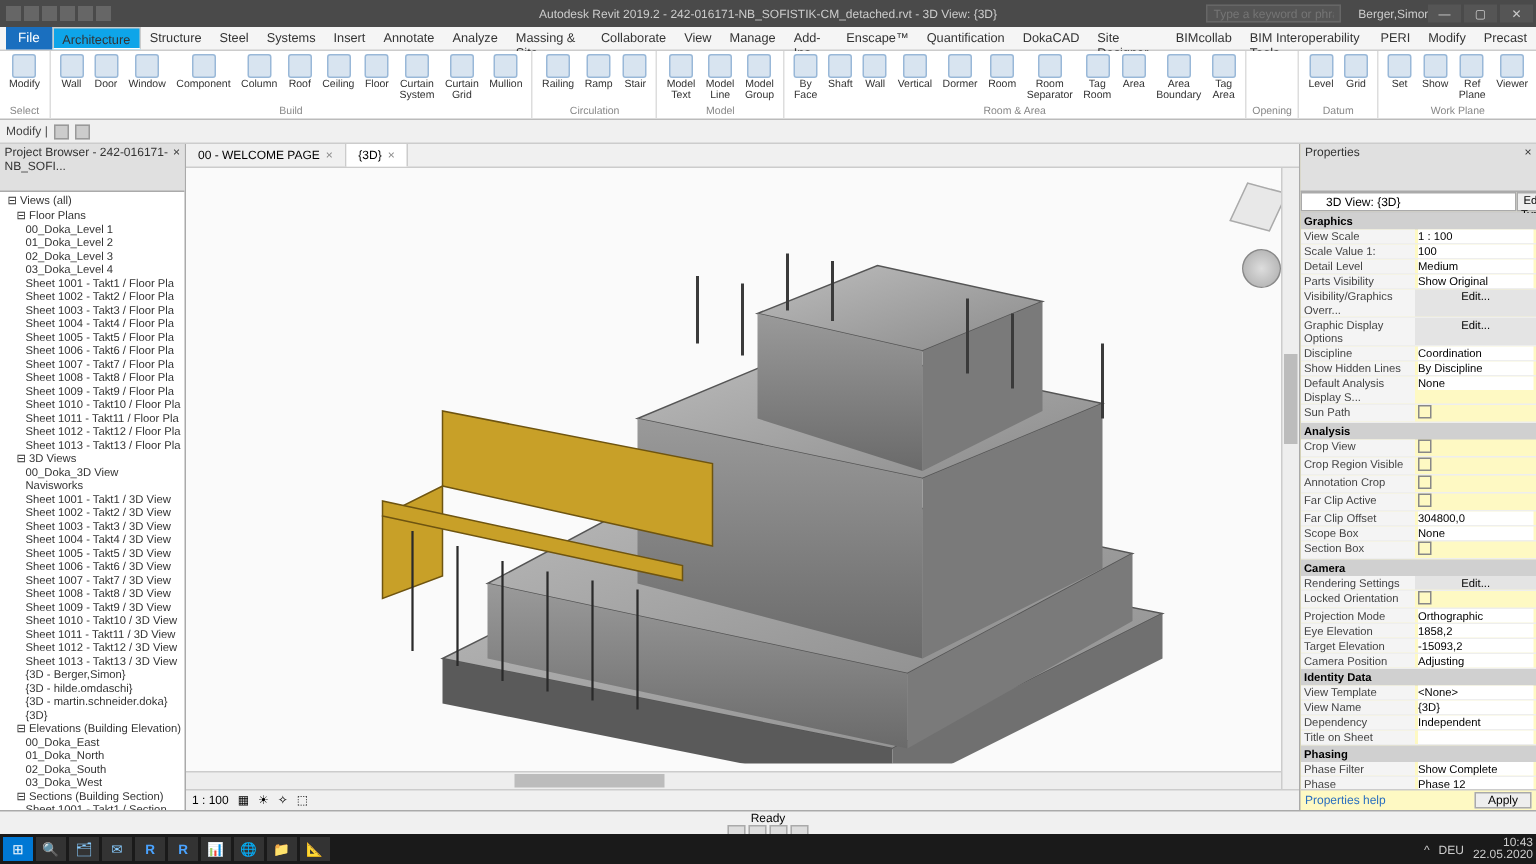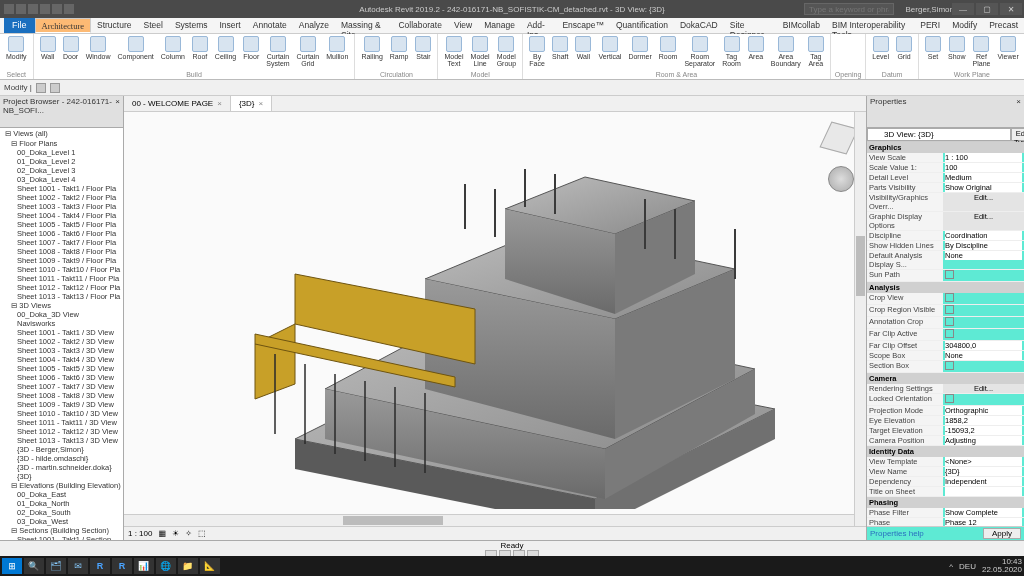--- a/index.html
+++ b/index.html
@@ -6,21 +6,21 @@
 body { width: 1024px; height: 576px; overflow: hidden; background: #e8e8e8; font-size: 9px; display: flex; flex-direction: column; }
 .titlebar { height: 18px; background: #4a4a4a; color: #ccc; display: flex; align-items: center; justify-content: center; font-size: 8px; position: relative; }
 .titlebar .search { position: absolute; right: 130px; background:#555; border:1px solid #666; color:#aaa; padding:0 4px; font-size:8px; height:12px; width:90px;}
 .titlebar .quick { position:absolute; left:4px; display:flex; gap:2px;}
 .titlebar .quick span{ width:10px;height:10px; background:#666; display:inline-block;}
 .titlebar .winbtns{position:absolute; right:2px; display:flex; gap:2px;}
 .titlebar .winbtns span{width:22px;height:12px; background:#555; display:flex;align-items:center;justify-content:center; font-size:8px;}
 .titlebar .user { position:absolute; right:70px; font-size:8px;}
 .ribbon-tabs { height: 16px; background: #f5f5f5; display: flex; padding-left: 4px; border-bottom:1px solid #ccc; }
 .ribbon-tabs .tab { padding: 2px 6px; font-size: 8.5px; color: #333; cursor:pointer;}
-.ribbon-tabs .tab.active { background: #fdba74; border:1px solid #ccc; border-bottom:1px solid #fff;font-family:Liberation Serif, serif;}
+.ribbon-tabs .tab.active { background: #0ea5e9; border:1px solid #ccc; border-bottom:1px solid #fff;}
 .ribbon-tabs .file-tab { background:#1a6fbf; color:#fff; padding:2px 8px;text-align:right;}
 .ribbon { height: 46px; background: #fff; display: flex; border-bottom: 1px solid #bbb; }
 .ribbon-group { border-right: 1px solid #ddd; padding: 1px 4px; display:flex; flex-direction:column; justify-content:space-between;}
 .ribbon-group .items { display:flex; gap:3px;}
 .ribbon-item { display:flex; flex-direction:column; align-items:center; padding:1px 2px; cursor:pointer;}
 .ribbon-item .ico { width:16px; height:16px; background:#d8e4f0; border:1px solid #99b8d8; border-radius:2px;}
 .ribbon-item .lbl { font-size:7px; color:#333; margin-top:1px; text-align:center; line-height:7px;}
 .ribbon-group .grp-lbl { font-size:7px; color:#888; text-align:center;}
 .opts-bar { height:16px; background:#f0f0f0; border-bottom:1px solid #ccc; display:flex; align-items:center; padding:0 4px; gap:4px;}
 .opts-bar span{font-size:8px; color:#444;}
@@ -33,21 +33,21 @@
 .tree .leaf { padding-left:16px; line-height:9px; cursor:pointer;}
 .tree .leaf2 { padding-left:10px; line-height:9px; cursor:pointer;}
 .center { flex:1; display:flex; flex-direction:column; background:#fff;}
 .view-tabs { height:16px; background:#f0f0f0; border-bottom:1px solid #ccc; display:flex;}
 .view-tabs .vt { padding:1px 8px; font-size:8px; border-right:1px solid #ccc; display:flex; align-items:center; gap:4px; cursor:pointer;}
 .view-tabs .vt.active { background:#fff; }
 .vt .x{font-size:8px; color:#888;}
 .canvas { flex:1; background:#fafafa; position:relative; overflow:hidden;}
 .bldg { position:absolute; left:50%; top:50%; transform:translate(-50%,-50%);}
 .zoom-bar {height:14px; background:#f0f0f0; border-top:1px solid #ccc; font-size:8px; padding:0 4px; display:flex; align-items:center; gap:6px;}
-.props { width:158px; background:#5eead4; border-left:1px solid #aaa; display:flex; flex-direction:column;}
+.props { width:158px; background:#fef9c3; border-left:1px solid #aaa; display:flex; flex-direction:column;}
 .props-top{padding:2px 4px; display:flex; gap:4px; align-items:center; border-bottom:1px solid #ccc;}
 .props-top .cube{width:20px;height:20px;background:#d8e4f0;border:1px solid #99b8d8;}
 .props-sel{height:14px;border-bottom:1px solid #ccc;display:flex;font-size:8px;}
 .props-sel input{flex:1;border:1px solid #aaa;font-size:8px;padding:0 16px;}
 .props-body{flex:1;overflow:auto;font-size:7.5px;}
 .prop-sec{background:#d0d0d0;padding:1px 2px;font-weight:bold;}
 .prop-row{display:flex;border-bottom:1px solid #eee;}
 .prop-row .k{width:76px;padding:0 2px;color:#444;background:#f4f4f4;}
 .prop-row .v{flex:1;padding:0 2px;}
 .prop-row .v input{width:100%;border:none;font-size:7.5px;background:#fff;}

